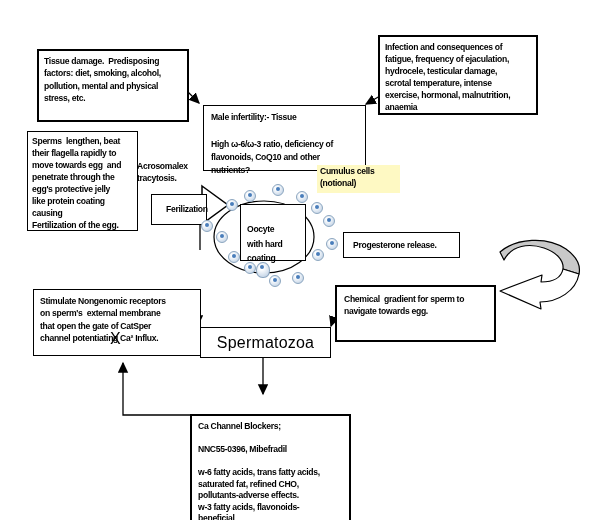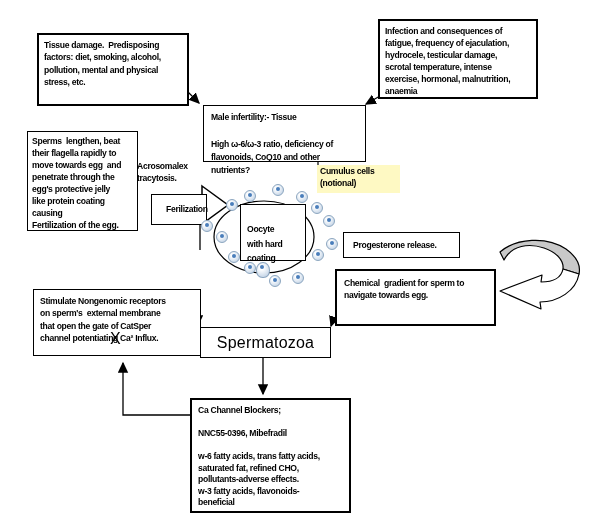--- a/index.html
+++ b/index.html
@@ -6,21 +6,21 @@
   .canvas{
     position:relative;width:608px;height:520px;background:#fff;
     font-family:"Liberation Sans",sans-serif;color:#000;overflow:hidden;
   }
   .layer-svg{position:absolute;left:0;top:0;z-index:1;}
   .box{
     position:absolute;box-sizing:border-box;background:#fff;border:1.5px solid #000;
     font-size:8.6px;font-weight:bold;line-height:1.45;letter-spacing:-0.3px;
     padding:4px 5px;white-space:pre-wrap;z-index:2;
   }
-  .thick{border-width:2px;}
+  .thick{border-width:2px;margin-top:16px;}
   .label{
     position:absolute;font-size:8.6px;font-weight:bold;line-height:1.45;
     letter-spacing:-0.3px;white-space:pre-wrap;z-index:4;
   }
   .whitebg{background:#fef9c3;}
   .big-text{font-size:16px;font-weight:normal;letter-spacing:0.2px;
     display:flex;align-items:center;justify-content:center;padding:0;text-align:center;}
   .xmark{font-size:16px;font-weight:normal;z-index:2;}
   .cell{
     position:absolute;width:10px;height:10px;border-radius:50%;
@@ -70,21 +70,21 @@
 pollution, mental and physical
 stress, etc.</div>
 
   <div class="box thick" style="left:378px;top:19px;width:160px;height:80px;line-height:1.4;">Infection and consequences of
 fatigue, frequency of ejaculation,
 hydrocele, testicular damage,
 scrotal temperature, intense
 exercise, hormonal, malnutrition,
 anaemia</div>
 
-  <div class="box" style="left:203px;top:105px;width:163px;height:57px;padding:5px 7px;line-height:1.55;">Male infertility:- Tissue
+  <div class="box" style="left:203px;top:105px;width:163px;height:66px;padding:5px 7px;line-height:1.55;">Male infertility:- Tissue
 
 High ω-6/ω-3 ratio, deficiency of
 flavonoids, CoQ10 and other
 nutrients?</div>
 
   <div class="label whitebg" style="left:317px;top:165px;width:80px;height:28px;padding-left:3px;">Cumulus cells
 (notional)</div>
 
   <div class="box" style="left:27px;top:131px;width:111px;height:100px;line-height:1.4;padding:3px 4px;">Sperms  lengthen, beat
 their flagella rapidly to

